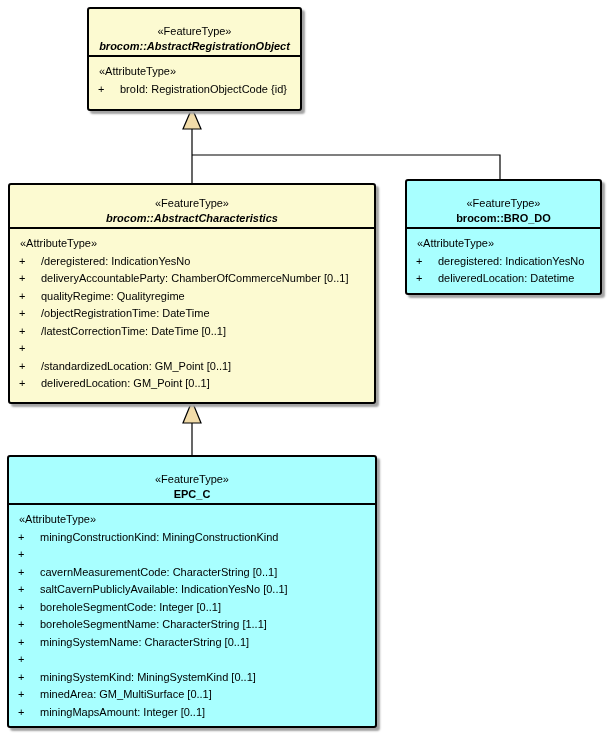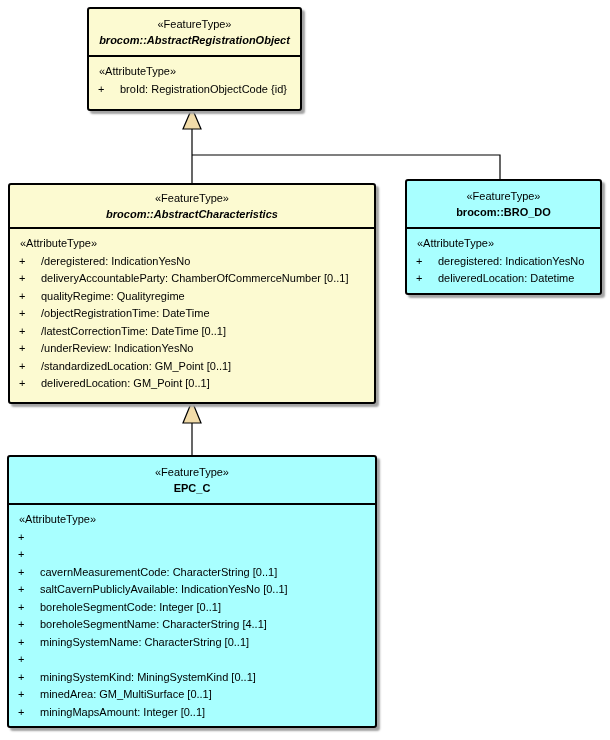--- a/index.html
+++ b/index.html
@@ -20,21 +20,21 @@
   .uml-box{
     position:absolute;z-index:1;
     border:2px solid var(--border-color);border-radius:3px;
     box-shadow:3px 3px 2px var(--shadow-color);
     display:flex;flex-direction:column;
   }
   .yellow{background:var(--yellow-fill);}
   .cyan{background:var(--cyan-fill);}
   .box-header{
     flex:none;border-bottom:2px solid var(--border-color);
-    display:flex;flex-direction:column;justify-content:center;align-items:center;
+    display:flex;flex-direction:column;justify-content:flex-end;align-items:center;
     gap:3px;padding:2px 4px;box-sizing:border-box;
   }
   .stereotype{font-size:11px;color:#000;line-height:1.15;white-space:nowrap;}
   .class-name{font-size:11px;font-weight:bold;line-height:1.15;white-space:nowrap;}
   .italic{font-style:italic;}
   .box-body{flex:1;padding:6px 8px 2px 7px;overflow:hidden;box-sizing:border-box;}
   .attr-stereotype{font-size:11px;line-height:17.5px;padding-left:3px;}
   .attr-row{display:flex;font-size:11px;line-height:17.5px;white-space:nowrap;}
   .vis{flex:none;width:22px;padding-left:2px;}
   .attr-text{flex:none;}
@@ -92,21 +92,20 @@
     <div class="attr-row">
       <span class="vis">+</span>
       <span class="attr-text">/objectRegistrationTime: DateTime</span>
     </div>
     <div class="attr-row">
       <span class="vis">+</span>
       <span class="attr-text">/latestCorrectionTime: DateTime [0..1]</span>
     </div>
     <div class="attr-row">
       <span class="vis">+</span>
-      <span class="attr-text">/underReview: IndicationYesNo</span>
     </div>
     <div class="attr-row">
       <span class="vis">+</span>
       <span class="attr-text">/standardizedLocation: GM_Point [0..1]</span>
     </div>
     <div class="attr-row">
       <span class="vis">+</span>
       <span class="attr-text">deliveredLocation: GM_Point [0..1]</span>
     </div>
   </div>
@@ -132,39 +131,40 @@
 
 <div class="uml-box cyan" style="left:7px;top:455px;width:366px;height:269px;">
   <div class="box-header" style="height:48px;">
     <div class="stereotype">«FeatureType»</div>
     <div class="class-name">EPC_C</div>
   </div>
   <div class="box-body">
     <div class="attr-stereotype">«AttributeType»</div>
     <div class="attr-row">
       <span class="vis">+</span>
+      <span class="attr-text">miningConstructionKind: MiningConstructionKind</span>
     </div>
     <div class="attr-row">
       <span class="vis">+</span>
     </div>
     <div class="attr-row">
       <span class="vis">+</span>
       <span class="attr-text">cavernMeasurementCode: CharacterString [0..1]</span>
     </div>
     <div class="attr-row">
       <span class="vis">+</span>
       <span class="attr-text">saltCavernPubliclyAvailable: IndicationYesNo [0..1]</span>
     </div>
     <div class="attr-row">
       <span class="vis">+</span>
       <span class="attr-text">boreholeSegmentCode: Integer [0..1]</span>
     </div>
     <div class="attr-row">
       <span class="vis">+</span>
-      <span class="attr-text">boreholeSegmentName: CharacterString [4..1]</span>
+      <span class="attr-text">boreholeSegmentName: CharacterString [1..1]</span>
     </div>
     <div class="attr-row">
       <span class="vis">+</span>
       <span class="attr-text">miningSystemName: CharacterString [0..1]</span>
     </div>
     <div class="attr-row">
       <span class="vis">+</span>
     </div>
     <div class="attr-row">
       <span class="vis">+</span>

